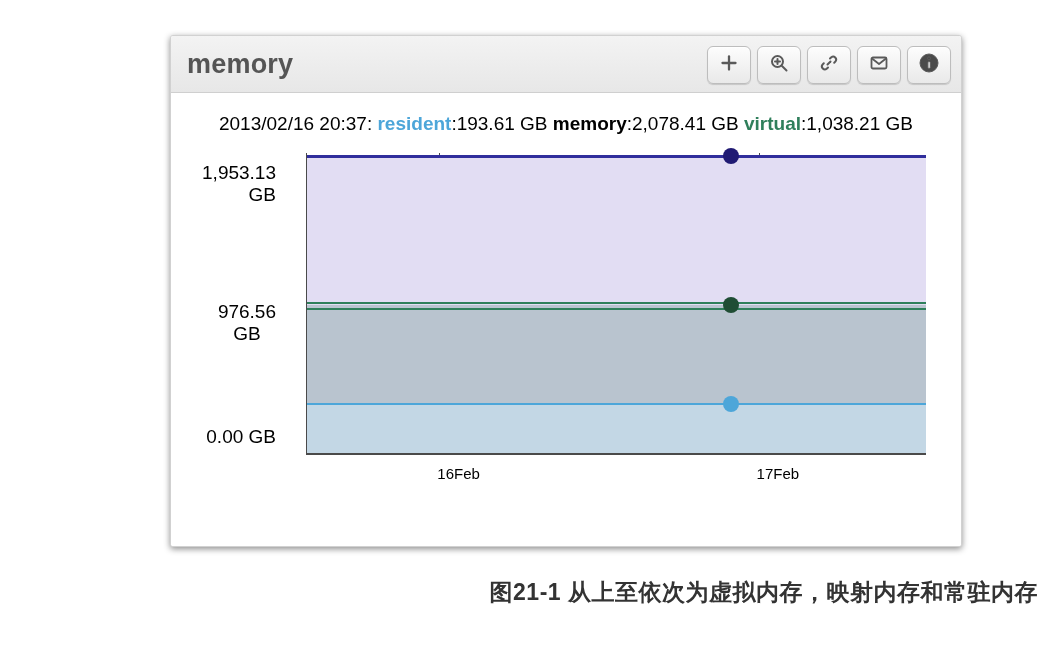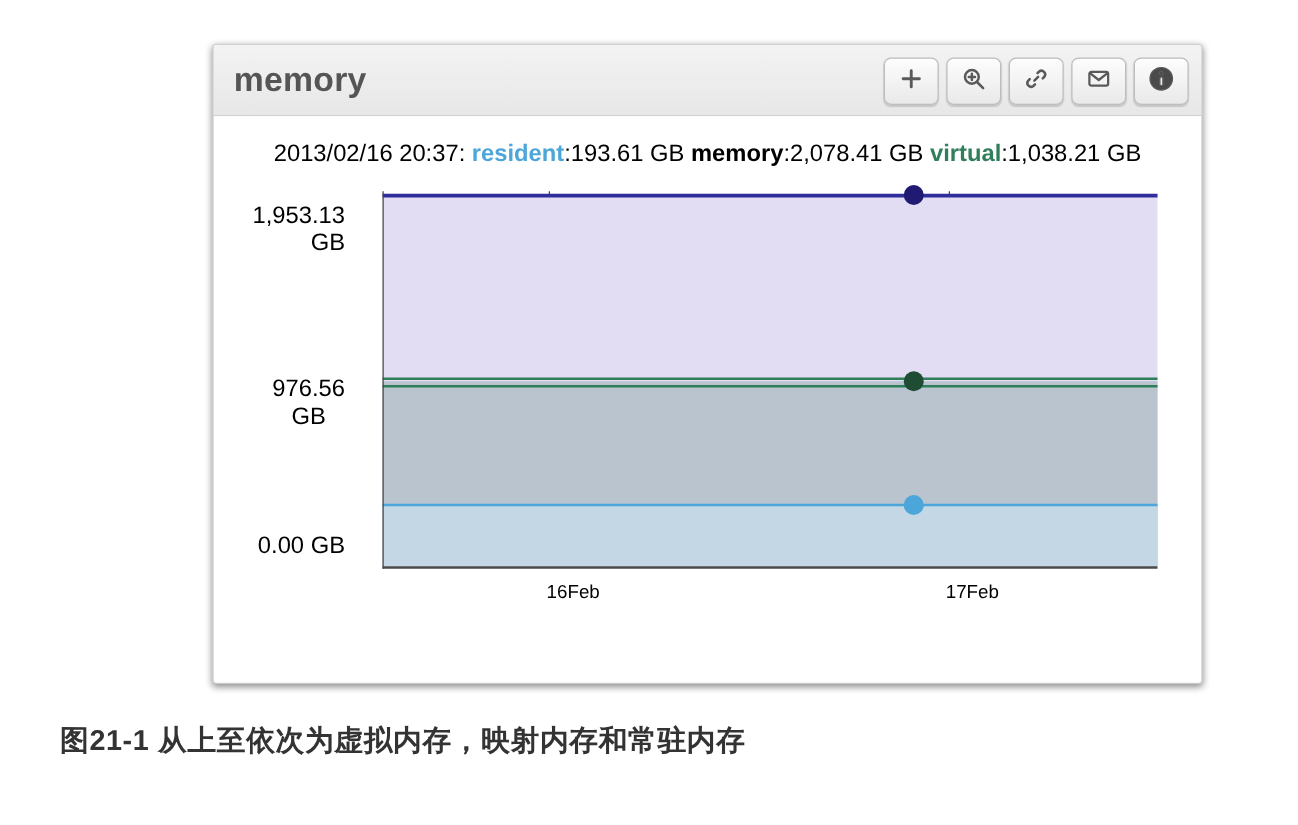--- a/index.html
+++ b/index.html
@@ -154,27 +154,26 @@
     height: 300px;
     width: 1px;
     background: #4a4a4a;
   }
 
   .caption {
     position: absolute;
     left: 0;
     right: 0;
     top: 577px;
-    text-align: left;
+    text-align: right;
     font-size: 23px;
     font-weight: 700;
     color: #333333;
     font-family: "PingFang SC", "Microsoft YaHei", "Helvetica Neue", Arial, sans-serif;
     letter-spacing: .5px;
-    padding-left: 48px;
   }
 </style>
 </head>
 <body>
 <div class="page">
 
   <div class="panel">
 
     <div class="panel-header">
       <div class="panel-title">memory</div>

